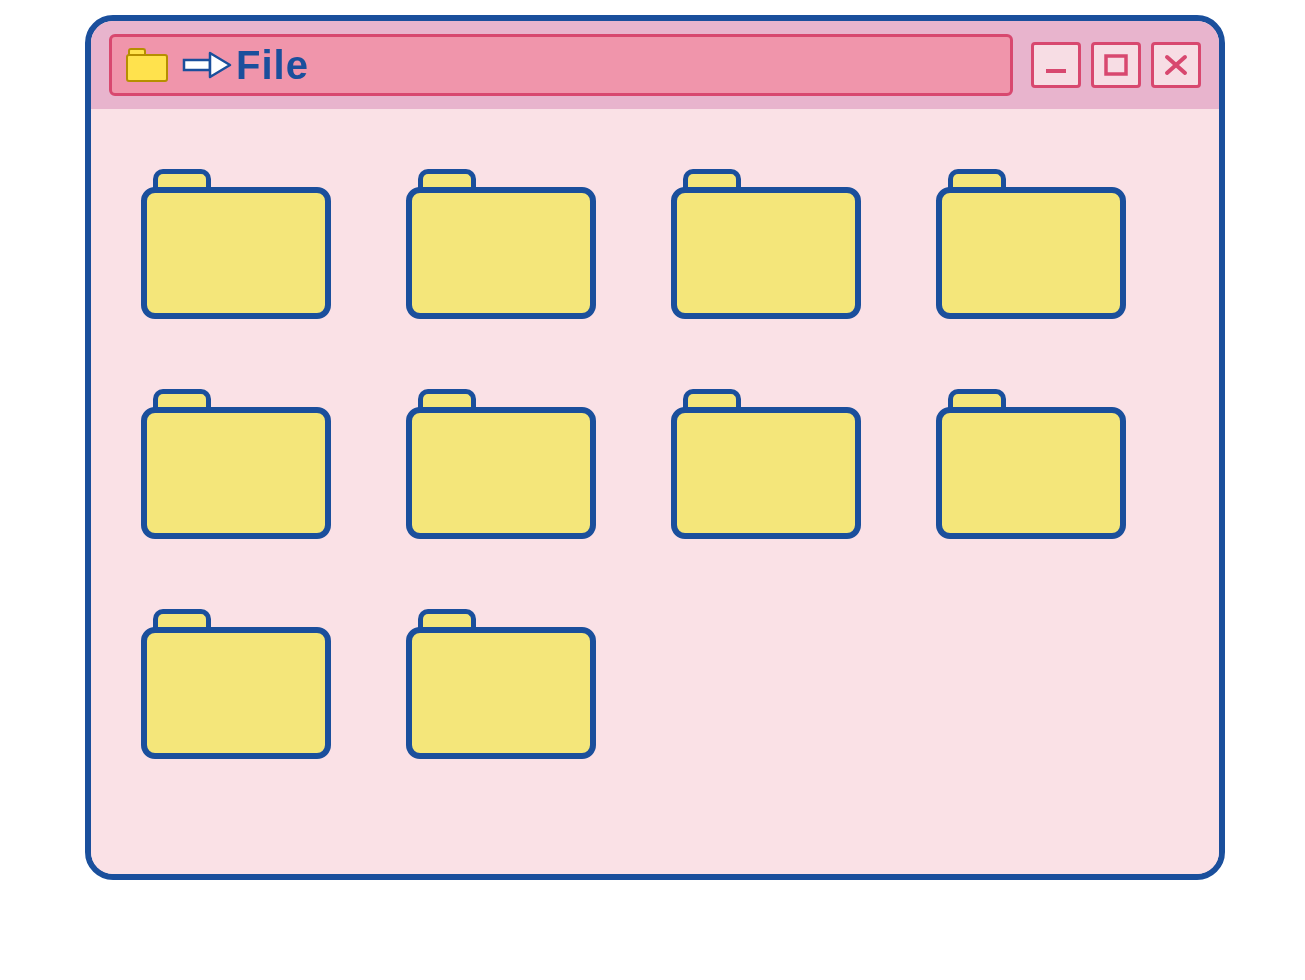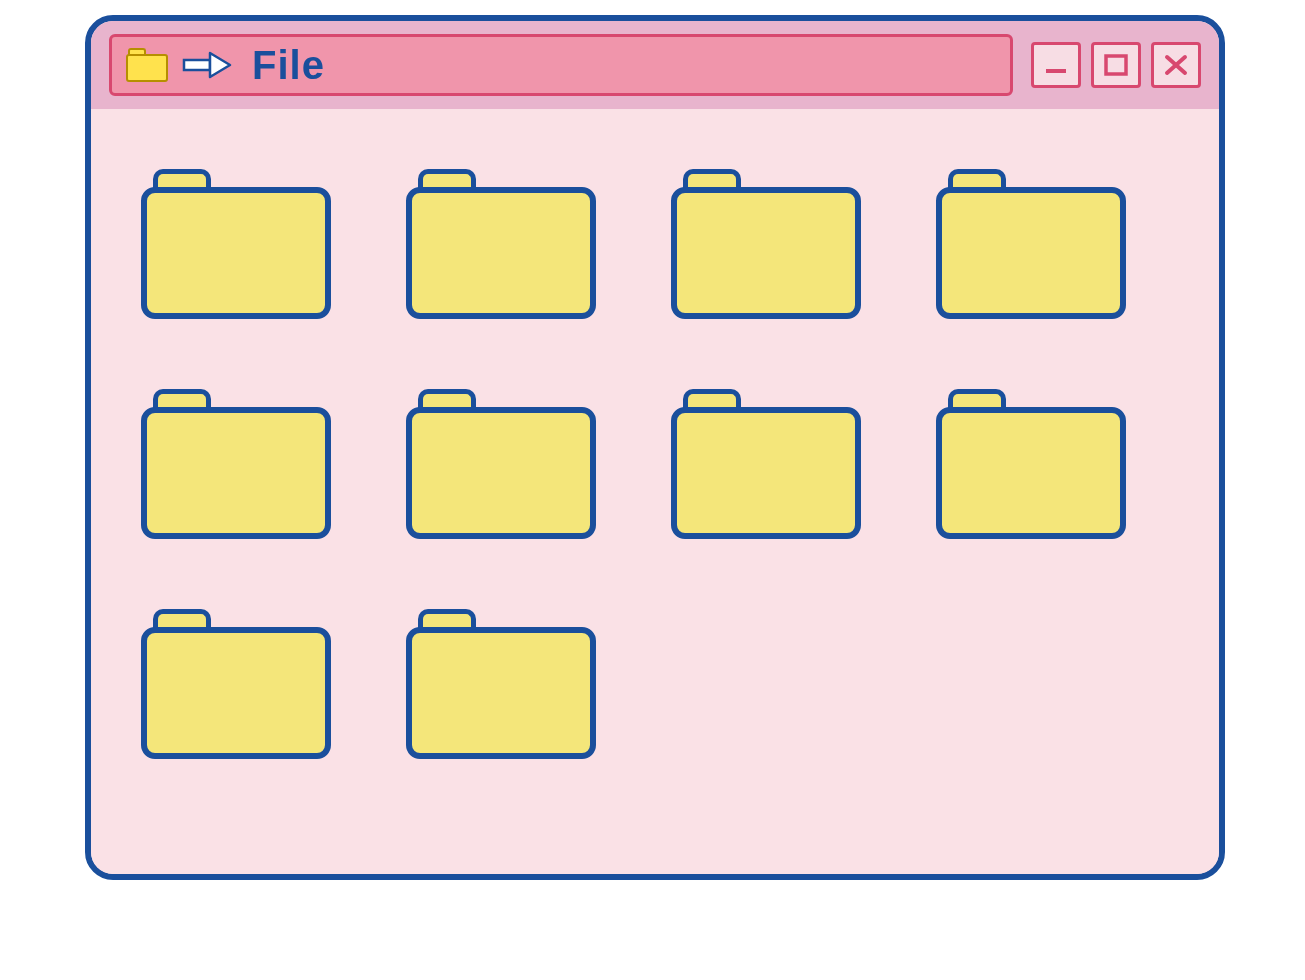--- a/index.html
+++ b/index.html
@@ -46,21 +46,21 @@
   
   .titlebar{
     flex:1;
     height:62px;
     background:var(--titlebar-pink);
     border:3px solid var(--titlebar-border);
     border-radius:6px;
     display:flex;
     align-items:center;
     padding:0 14px;
-    gap:20px;
+    gap:4px;
   }
 
   .titlebar-iconwrap{
     display:flex;
     align-items:center;
     gap:14px;
   }
 
   .title-folder{
     width:42px;height:34px;

